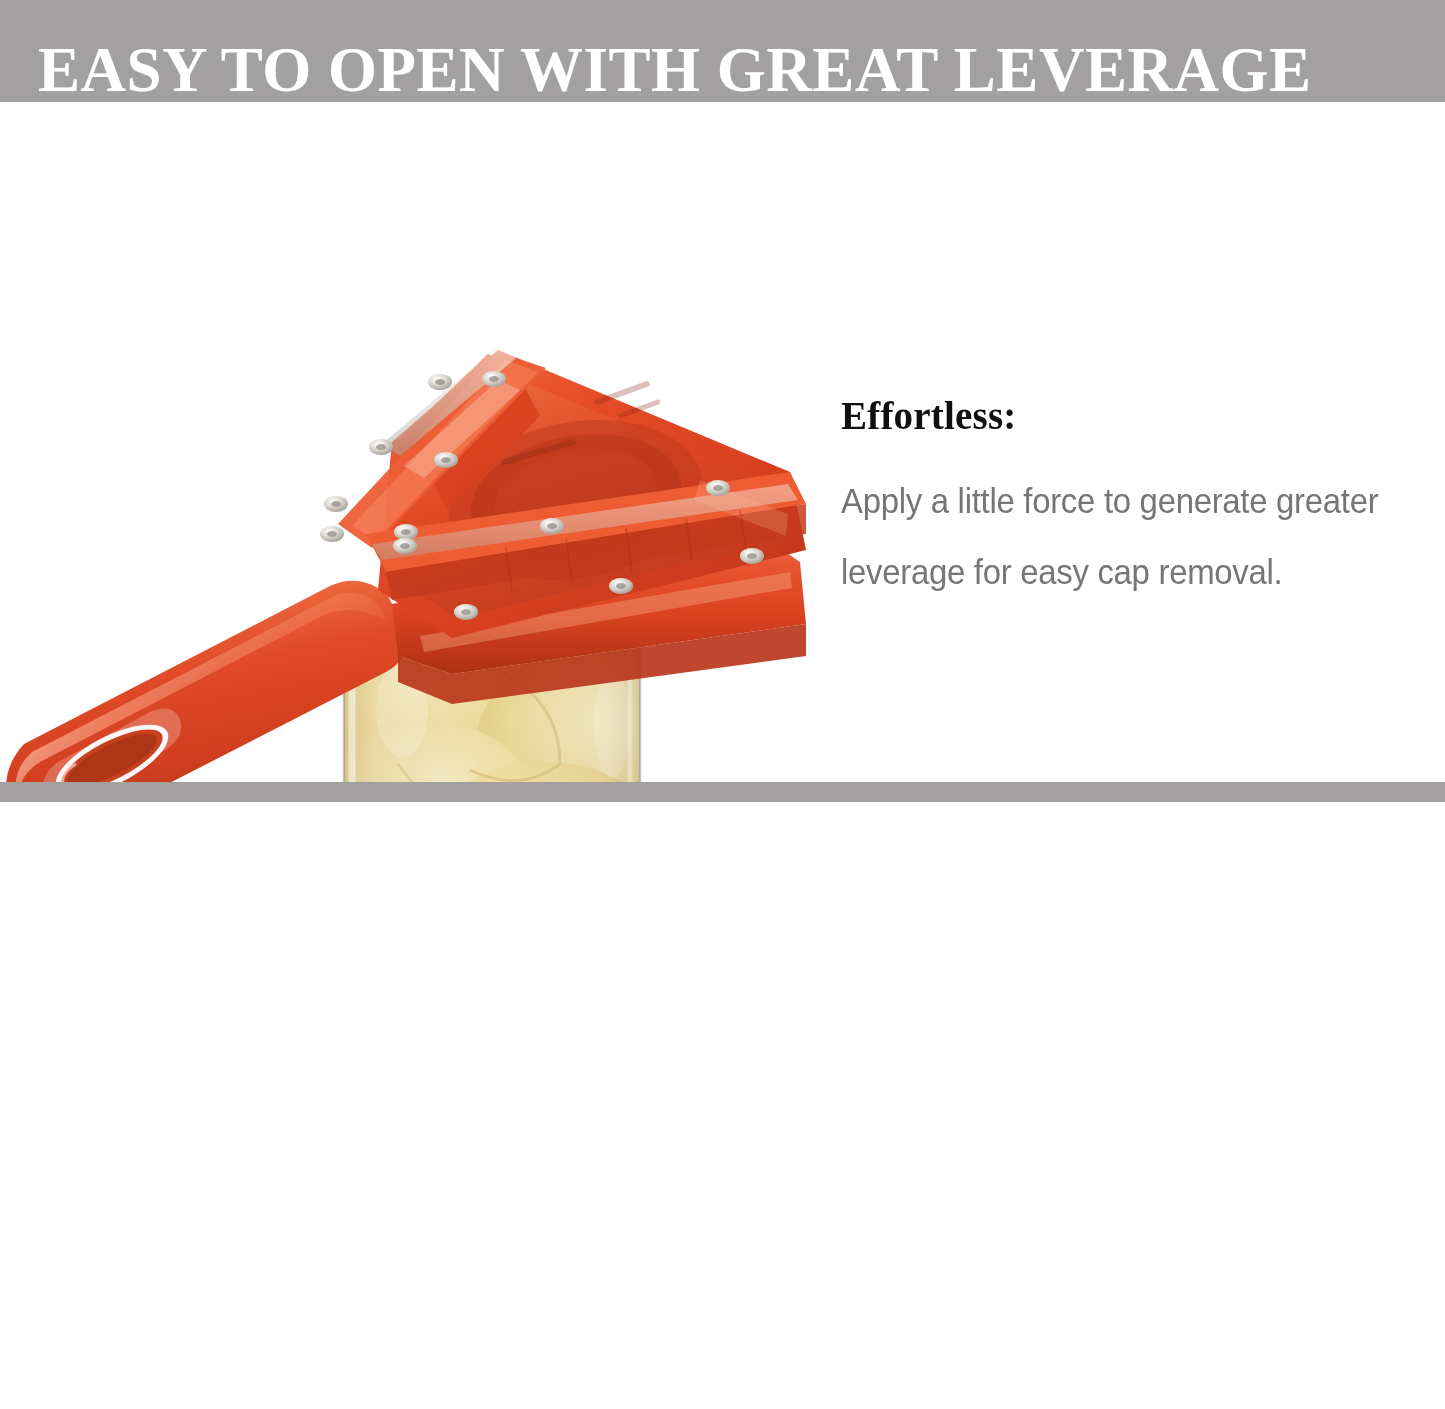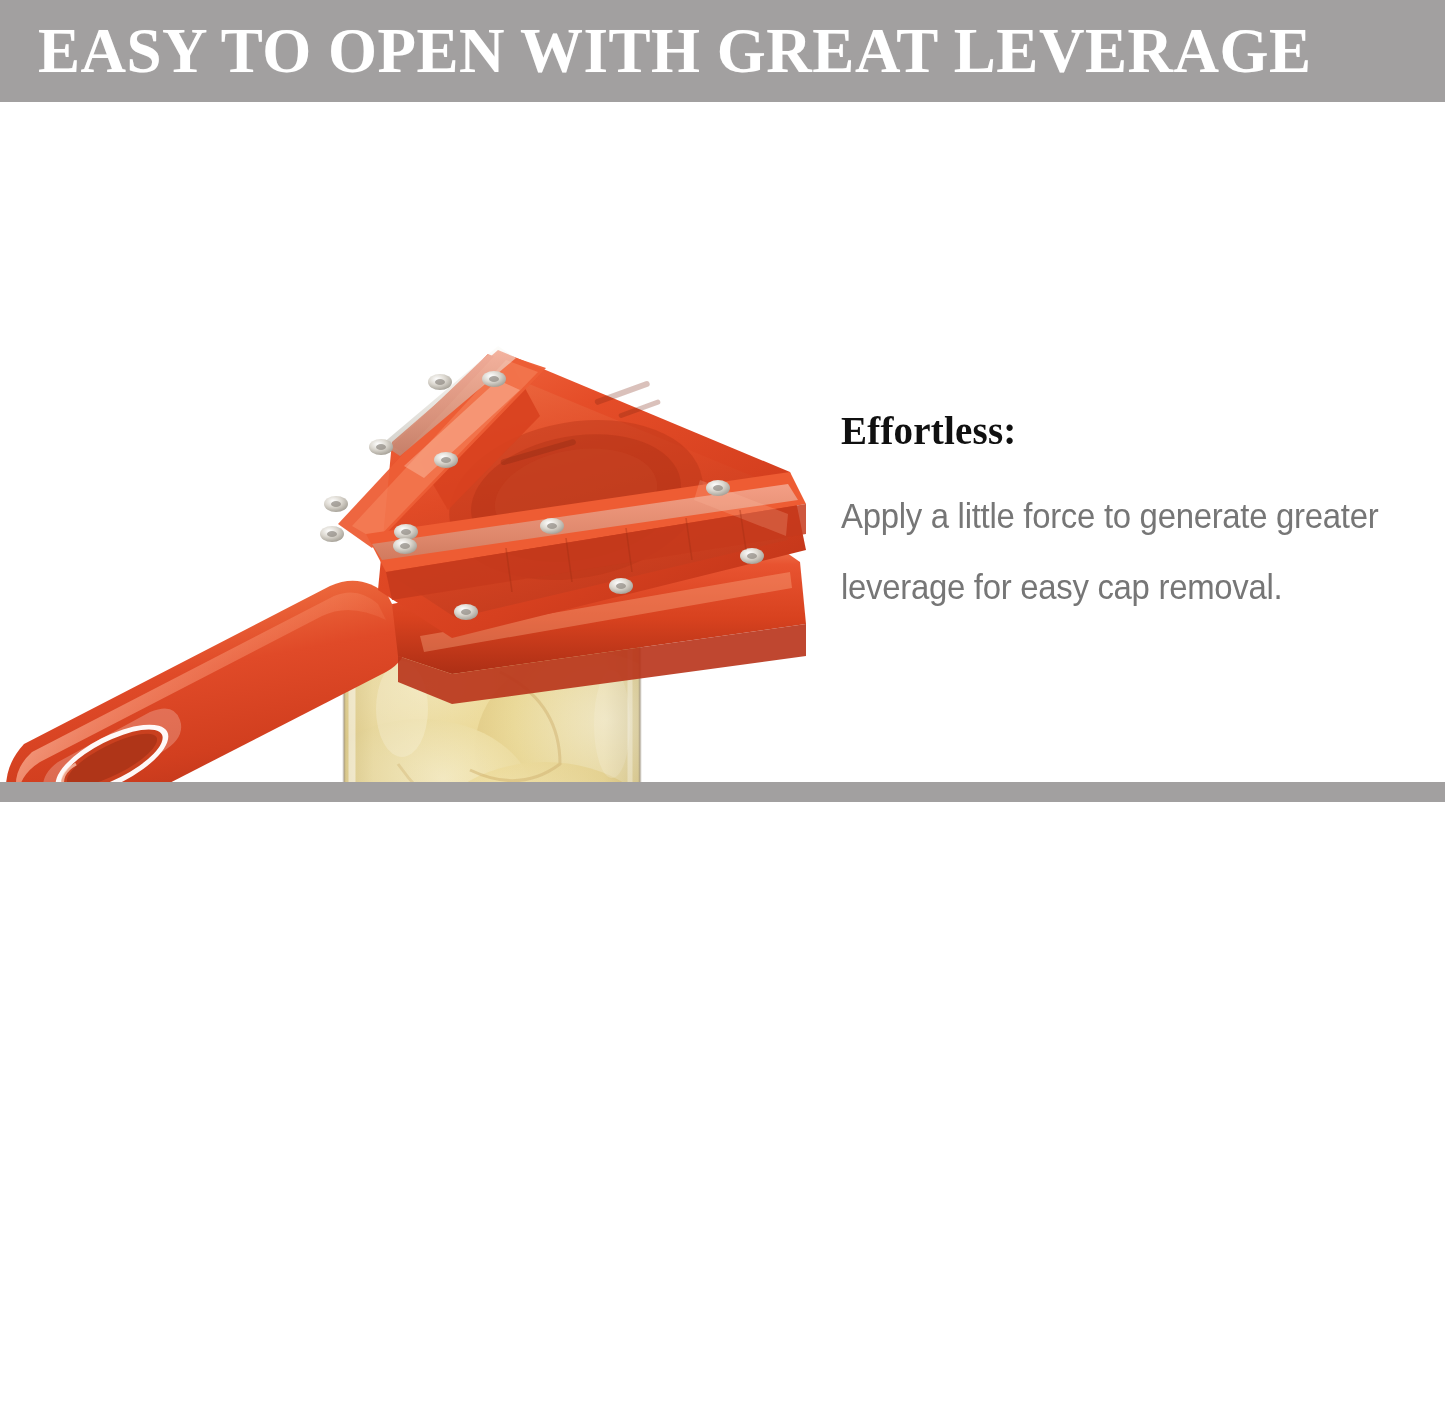--- a/index.html
+++ b/index.html
@@ -16,21 +16,21 @@
   }
 
   
   .header-banner {
     position: absolute;
     left: 0; top: 0;
     width: 1445px;
     height: 102px;
     background: #a2a0a0;
     display: flex;
-    align-items: center;
+    align-items: flex-end;
     box-sizing: border-box;
     padding-left: 38px;
   }
   .header-title {
     color: #ffffff;
     font-family: "Liberation Serif", serif;
     font-weight: bold;
     font-size: 63px;
     line-height: 1;
     letter-spacing: 0.5px;
@@ -70,21 +70,21 @@
   
   .feature-block { position: absolute; }
   .feature-block.top-right { left: 841px; top: 292px; width: 590px; }
 
   .feature-heading {
     font-family: "Liberation Serif", serif;
     font-weight: bold;
     color: #101010;
     font-size: 39px;
     line-height: 1.15;
-    margin: 15px 0 26px 0;
+    margin: 0 0 26px 0;
     letter-spacing: 0.2px;
   }
   .feature-body {
     font-family: "Liberation Sans", sans-serif;
     color: #767676;
     font-size: 35px;
     line-height: 71px;
     margin: 0;
     font-weight: 400;
     transform: scaleX(0.94);

